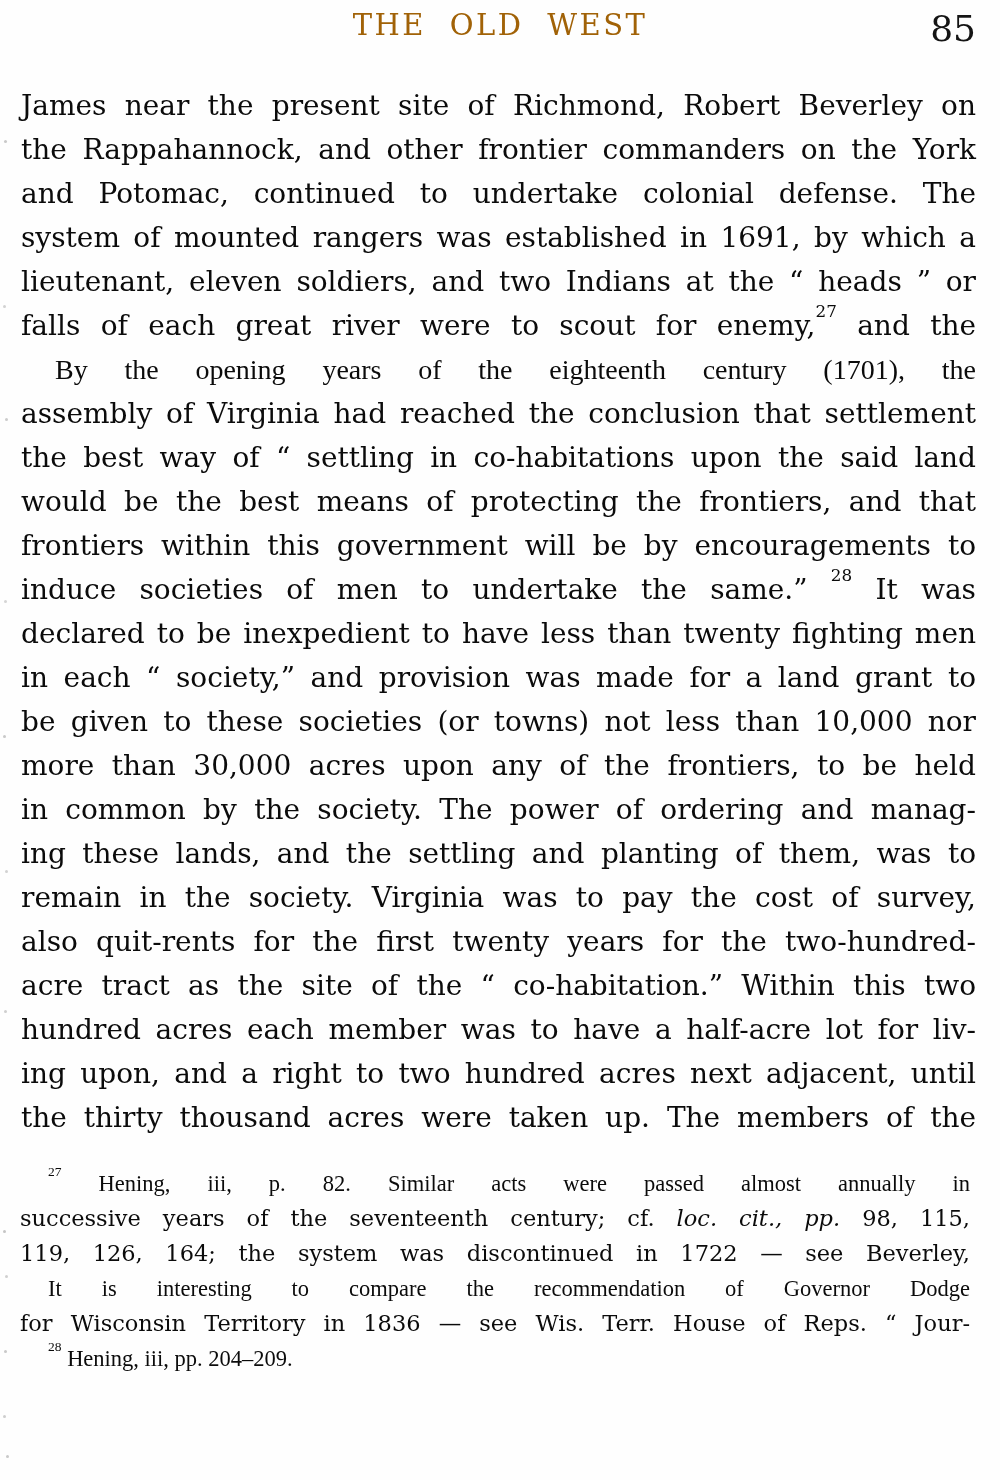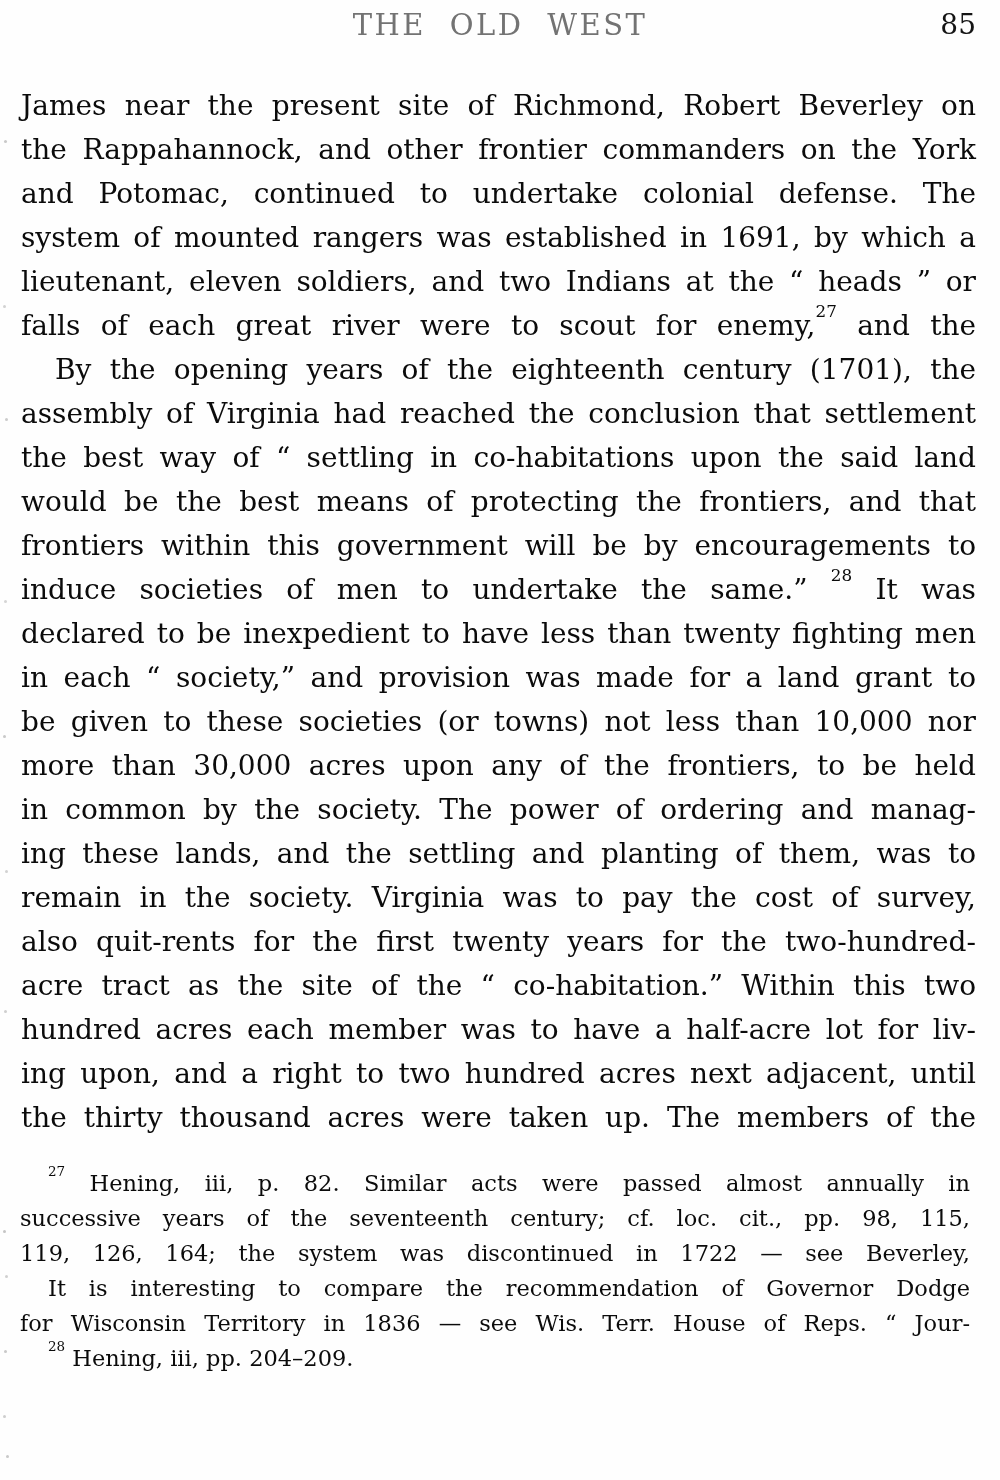--- a/index.html
+++ b/index.html
@@ -32,60 +32,60 @@
   .header {
     position: relative;
     height: 40px;
     padding-top: 8px;
   }
   .running-title {
     text-align: center;
     font-size: 29px;
     letter-spacing: 2.5px;
     word-spacing: 12px;
-    color: #737373;
+    color: #a16207;
   }
   .page-number {
     position: absolute;
     top: 8px;
     right: 24px;
-    font-size: 28px;
+    font-size: 36px;
     color: #141414;
   }
   .body-text {
     margin: 36px 24px 0 21px;
     font-size: 28px;
     line-height: 44px;
   }
   .line {
     white-space: normal;
     text-align: justify;
     text-align-last: justify;
     text-justify: inter-word;
   }
   .line.nojust {
     text-align: left;
     text-align-last: left;
   }
-  .line.indent { text-indent: 34px; }
+  .line.indent { text-indent: 34px; font-family: Liberation Serif, serif; }
   .footnotes {
     margin: 26px 30px 0 20px;
     font-size: 22.5px;
     line-height: 35px;
   }
   .footnotes .line.indent { text-indent: 28px; }
   sup.fnref {
     font-size: 60%;
     line-height: 0;
     position: relative;
     top: -0.45em;
     letter-spacing: 0;
     margin-top: 11px;
   }
-  .it { }
+  .it { font-style: italic; }
 </style>
 </head>
 <body>
 
 <div class="page">
   <div class="scan-noise"></div>
 
   <div class="header">
     <div class="running-title">THE OLD WEST</div>
     <div class="page-number">85</div>

